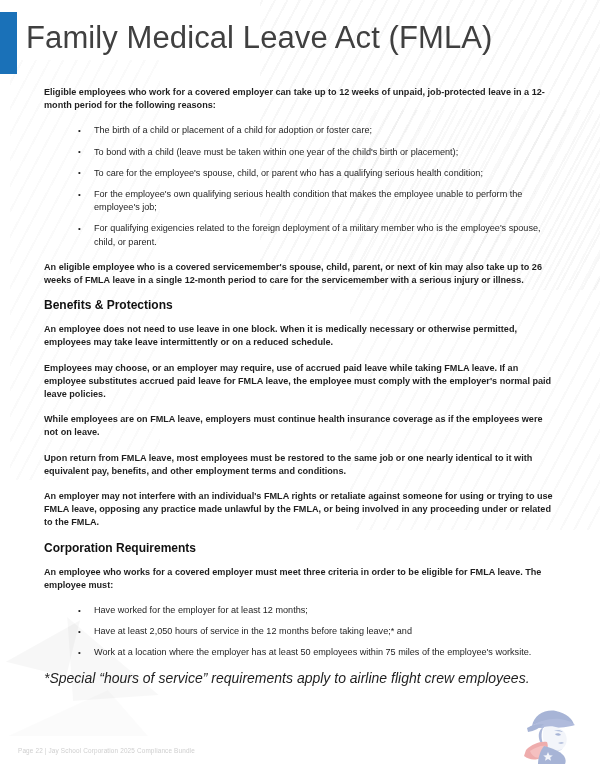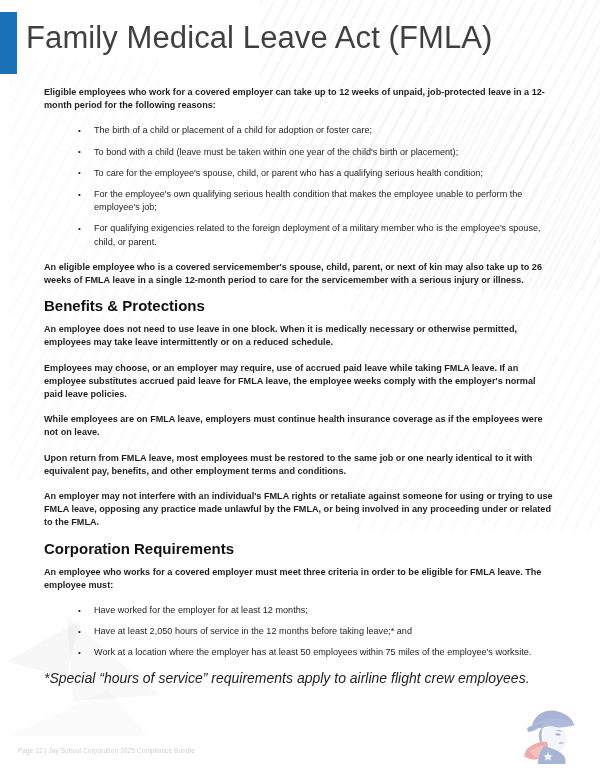--- a/index.html
+++ b/index.html
@@ -133,21 +133,21 @@
   p.body-text {
     margin: 0 0 12px 0;
     font-size: 9.1px;
     line-height: 13.2px;
     color: #1f1f1f;
     text-align: left;
     font-weight: bold;
   }
   h2.section-heading {
     margin: 8px 0 11px 0;
-    font-size: 15px;
+    font-size: 12px;
     line-height: 13px;
     font-weight: bold;
     color: #111111;
   }
   ul.bullets {
     margin: 0 0 12px 0;
     padding: 0 0 0 34px;
     list-style: none;
   }
   ul.bullets li {
@@ -235,21 +235,21 @@
       <li>To care for the employee's spouse, child, or parent who has a qualifying serious health condition;</li>
       <li>For the employee's own qualifying serious health condition that makes the employee unable to perform the employee's job;</li>
       <li>For qualifying exigencies related to the foreign deployment of a military member who is the employee's spouse, child, or parent.</li>
     </ul>
 
     <p class="body-text">An eligible employee who is a covered servicemember's spouse, child, parent, or next of kin may also take up to 26 weeks of FMLA leave in a single 12-month period to care for the servicemember with a serious injury or illness.</p>
 
     <h2 class="section-heading">Benefits &amp; Protections</h2>
 
     <p class="body-text">An employee does not need to use leave in one block. When it is medically necessary or otherwise permitted, employees may take leave intermittently or on a reduced schedule.</p>
-    <p class="body-text">Employees may choose, or an employer may require, use of accrued paid leave while taking FMLA leave. If an employee substitutes accrued paid leave for FMLA leave, the employee weeks comply with the employer's normal paid leave policies.</p>
+    <p class="body-text">Employees may choose, or an employer may require, use of accrued paid leave while taking FMLA leave. If an employee substitutes accrued paid leave for FMLA leave, the employee must comply with the employer's normal paid leave policies.</p>
     <p class="body-text">While employees are on FMLA leave, employers must continue health insurance coverage as if the employees were not on leave.</p>
     <p class="body-text">Upon return from FMLA leave, most employees must be restored to the same job or one nearly identical to it with equivalent pay, benefits, and other employment terms and conditions.</p>
     <p class="body-text">An employer may not interfere with an individual's FMLA rights or retaliate against someone for using or trying to use FMLA leave, opposing any practice made unlawful by the FMLA, or being involved in any proceeding under or related to the FMLA.</p>
 
     <h2 class="section-heading">Corporation Requirements</h2>
 
     <p class="body-text">An employee who works for a covered employer must meet three criteria in order to be eligible for FMLA leave. The employee must:</p>
 
     <ul class="bullets">
       <li>Have worked for the employer for at least 12 months;</li>

